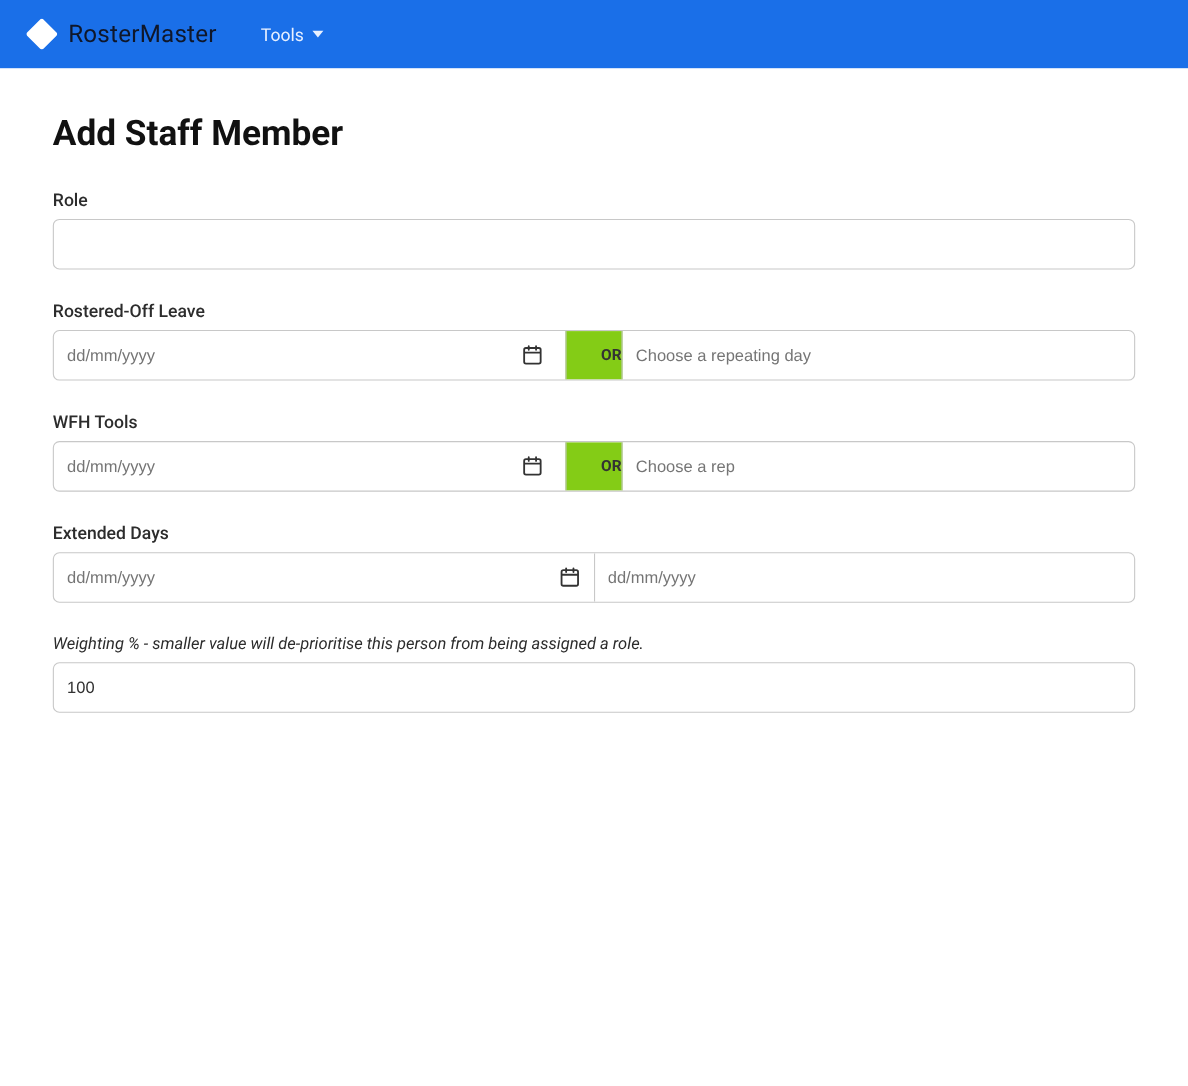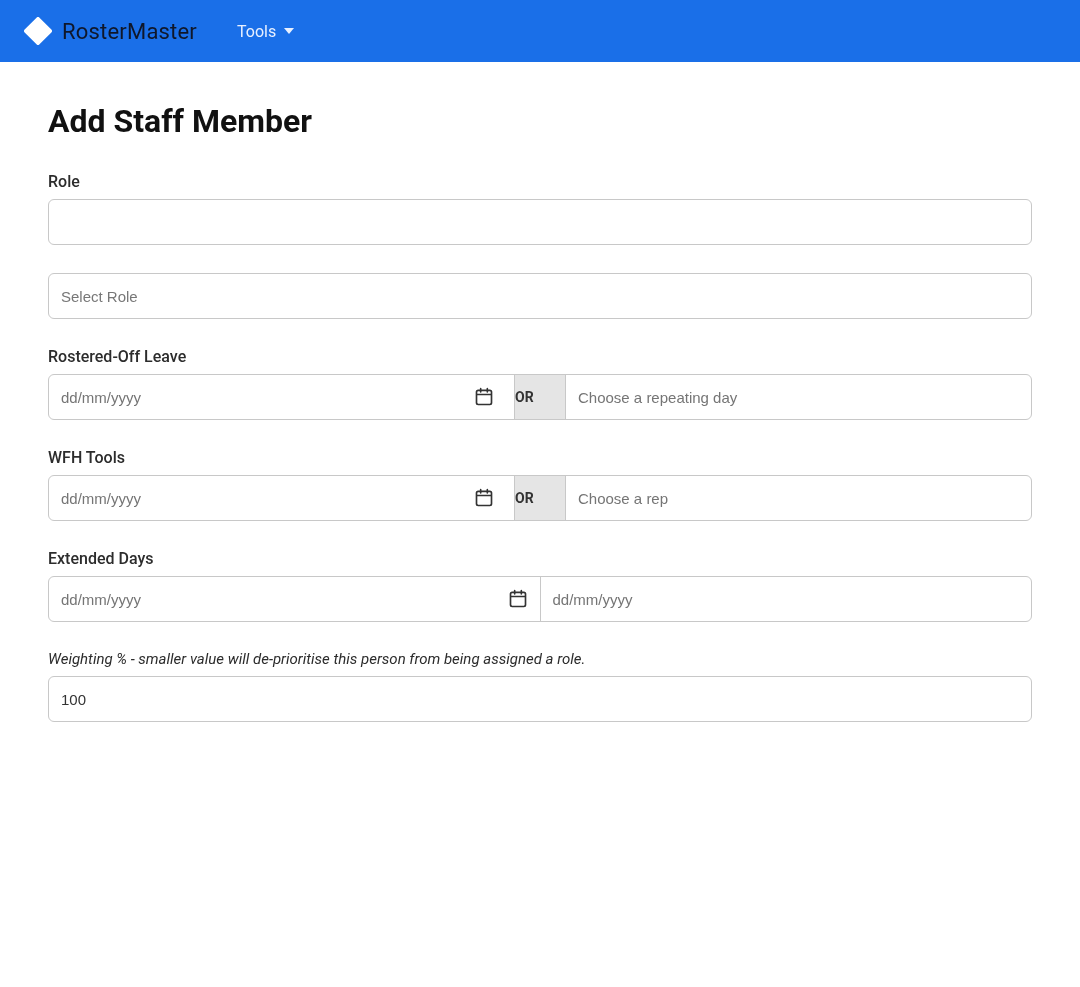--- a/index.html
+++ b/index.html
@@ -139,22 +139,22 @@
       outline: none;
       font-size: 15px;
       color: #999;
       background: transparent;
       width: calc(100% - 28px);
     }
 
     .or-divider {
       display: flex;
       align-items: center;
-      justify-content: flex-start;
-      background: #e5e5e5;
+      justify-content: flex-end;
+      background: #84cc16;
       border-left: 1.5px solid #c8c8c8;
       border-right: 1.5px solid #c8c8c8;
       width: 52px;
       height: 100%;
       font-size: 14px;
       font-weight: 700;
       color: #333;
       flex-shrink: 0;
     }
 
@@ -267,23 +267,20 @@
 <main class="main-content">
 
   <h1 class="page-title">Add Staff Member</h1>
 
   <div class="form-group">
     <label class="form-label">Role</label>
     <input type="text" class="form-input" placeholder="" style="">
   </div>
 
   <div class="form-group">
-    <select class="role-select">
-      <option value="">Select Role</option>
-    </select>
   </div>
 
   <div class="form-group">
     <label class="form-label">Rostered-Off Leave</label>
     <div class="date-row">
       <div class="date-input-wrapper">
         <input type="text" class="date-text-input" placeholder="dd/mm/yyyy" style="">
         <svg class="cal-svg" viewBox="0 0 24 24" fill="none" xmlns="http://www.w3.org/2000/svg">
           <rect x="3" y="4" width="18" height="17" rx="2" stroke="#333" stroke-width="2" fill="none"></rect>
           <path d="M3 9h18" stroke="#333" stroke-width="2"></path>

